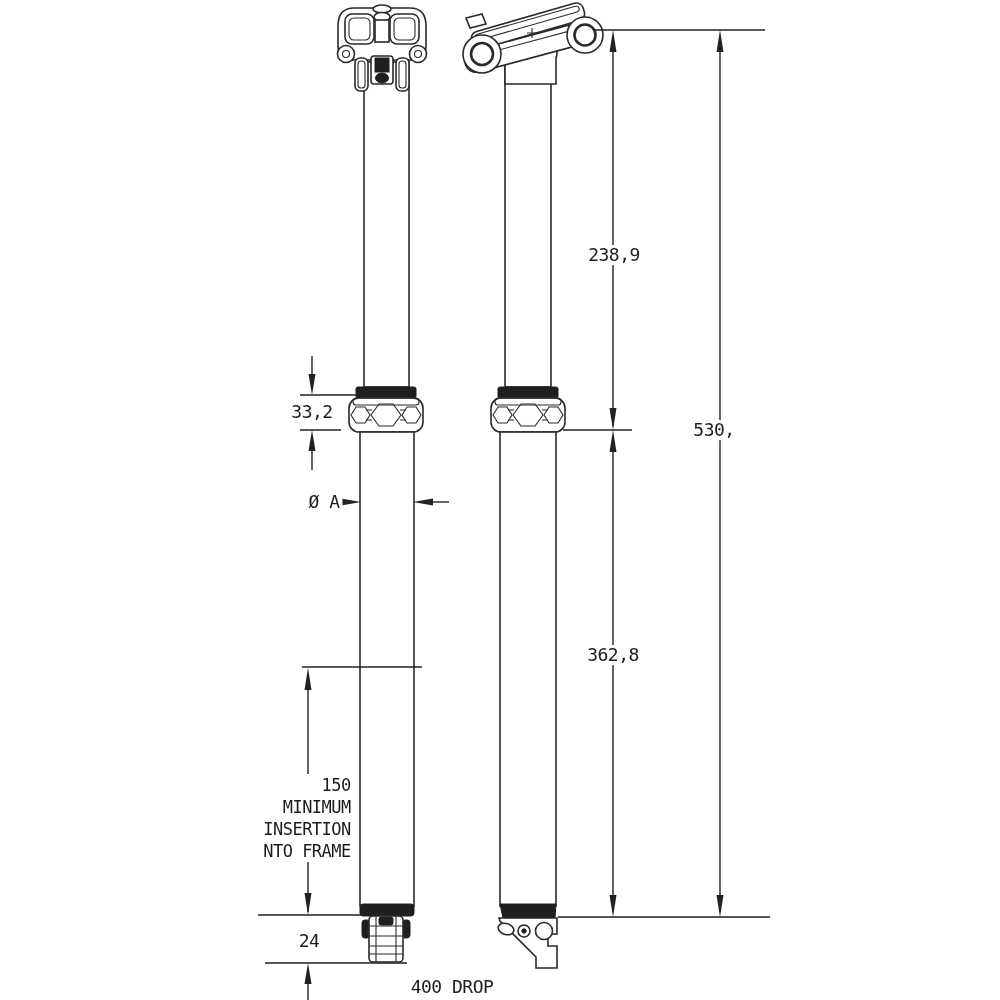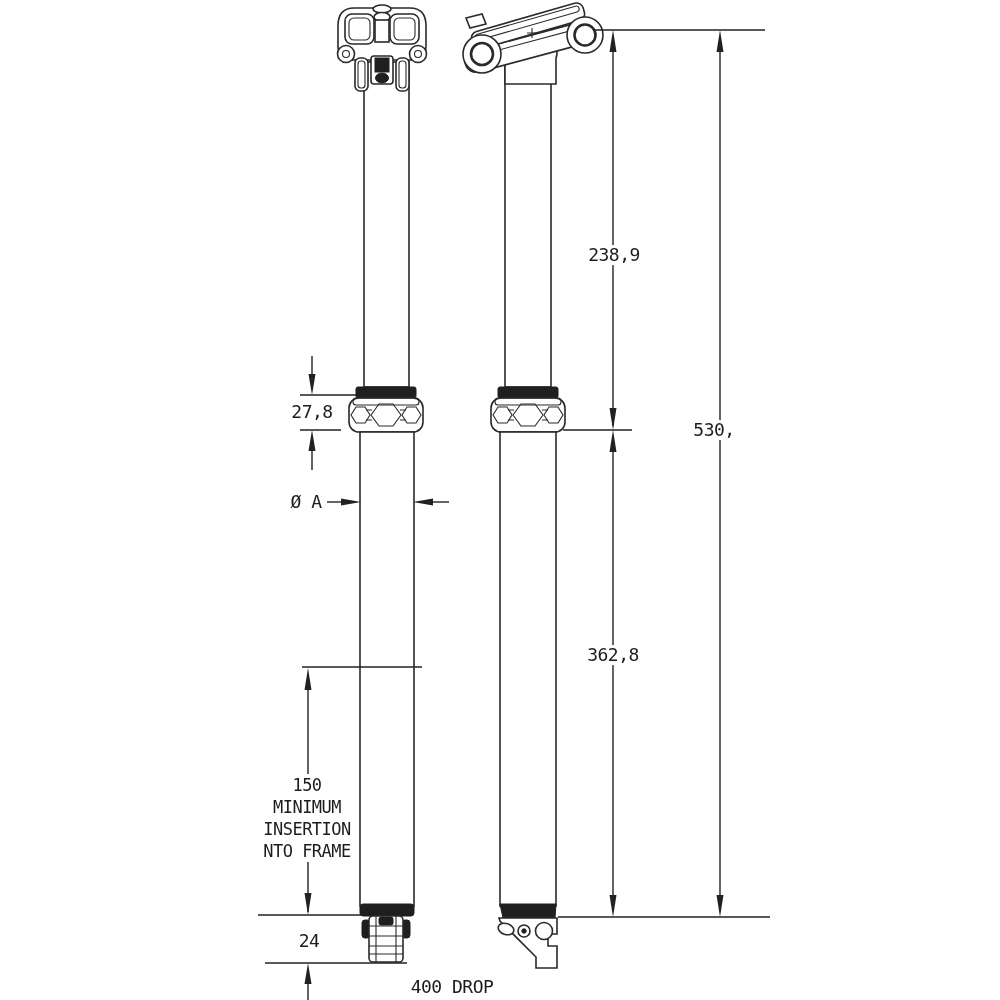--- a/index.html
+++ b/index.html
@@ -3,21 +3,21 @@
 <meta charset="utf-8">
 <style>
   html,body{margin:0;padding:0;background:#fff;}
   .canvas{position:relative;width:890px;height:1000px;background:#fff;overflow:hidden;
           font-family:"DejaVu Sans Mono", monospace;}
   svg{position:absolute;left:0;top:0;}
   .dim-label{position:absolute;transform:translate(-50%,-50%);background:#fff;
              padding:0 3px;font-size:18px;letter-spacing:-0.5px;color:#1c1c1c;
              white-space:pre;line-height:1.1;}
   .dim-stack{position:absolute;transform:translate(-50%,-50%);display:flex;
-             flex-direction:column;align-items:center;background:#fff;padding:0 2px;
+             flex-direction:column;align-items:flex-end;background:#fff;padding:0 2px;
              font-size:17px;letter-spacing:-0.5px;color:#1c1c1c;line-height:22px;}
   .ln{stroke:#2a2a2a;stroke-width:1.6;fill:none;}
   .lnw{stroke:#2a2a2a;stroke-width:1.6;fill:#fff;}
   .lnt{stroke:#2a2a2a;stroke-width:1.1;fill:none;}
   .dk{fill:#1f1f1f;stroke:#1f1f1f;}
   .dim{stroke:#222;stroke-width:1.4;fill:none;}
   .arr{fill:#222;stroke:none;}
 </style>
 </head>
 <body>
@@ -165,22 +165,22 @@
     <g>
       <polygon class="arr" points="308,963 304.5,984 311.5,984"></polygon>
       <line class="dim" x1="308" y1="975" x2="308" y2="1000"></line>
     </g>
   </g>
 </svg>
 
 <span class="dim-label" style="left:614px;top:255px">238,9</span>
 <span class="dim-label" style="left:714px;top:430px">530,</span>
 <span class="dim-label" style="left:613px;top:655px">362,8</span>
-<span class="dim-label" style="left:312px;top:412px">27,8</span>
-<span class="dim-label" style="left:306px;top:502px">Ø A</span>
+<span class="dim-label" style="left:312px;top:412px">33,2</span>
+<span class="dim-label" style="left:324px;top:502px">Ø A</span>
 <div class="dim-stack" style="left:307px;top:818px">
   <span>150</span>
   <span>MINIMUM</span>
   <span>INSERTION</span>
   <span>NTO FRAME</span>
 </div>
 <span class="dim-label" style="left:309px;top:941px">24</span>
 <span class="dim-label" style="left:452px;top:987px">400 DROP</span>
 
 </div>

